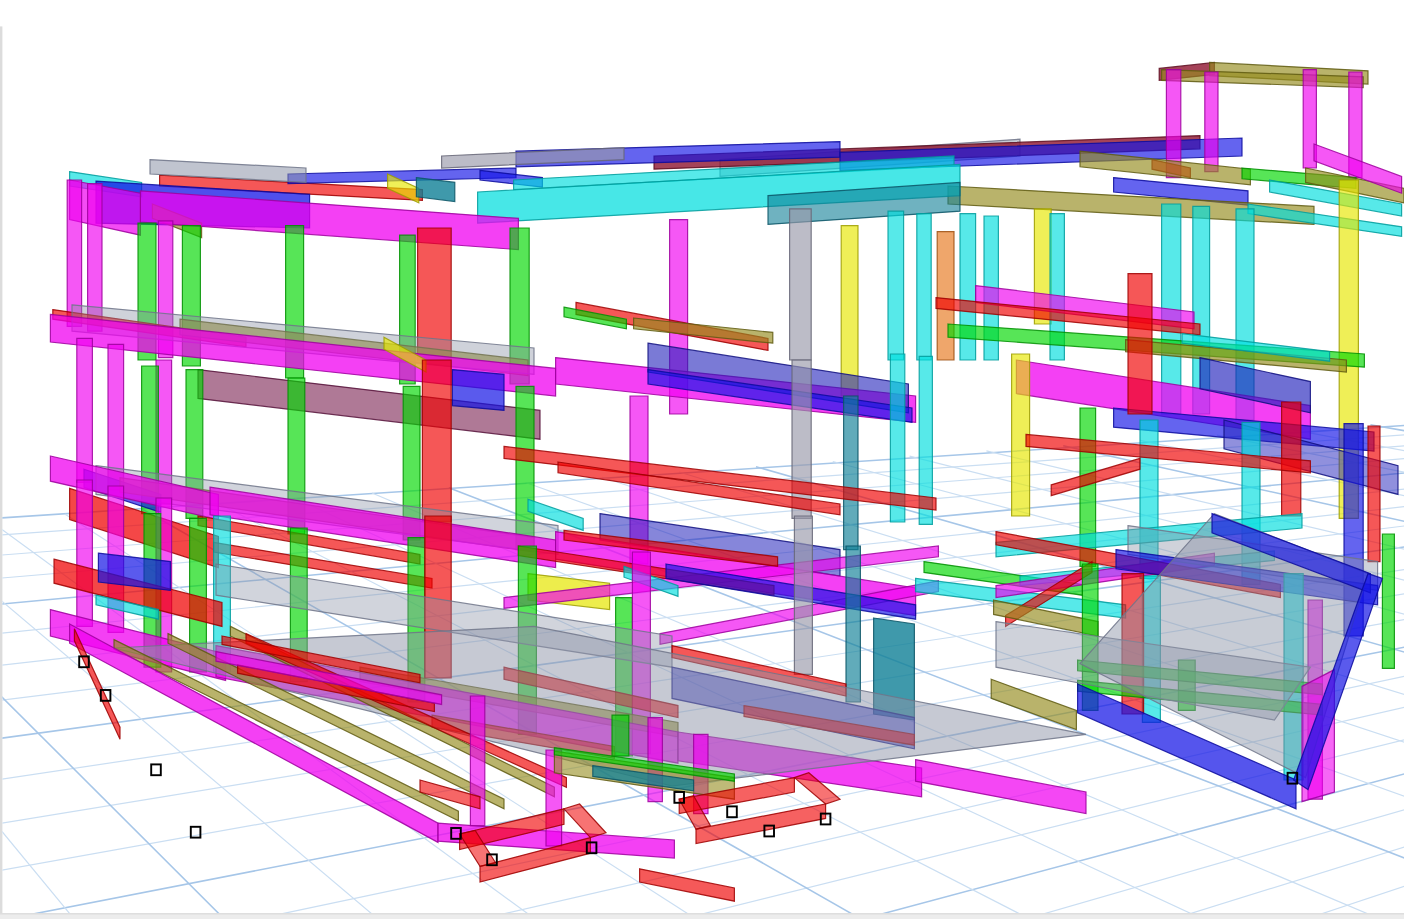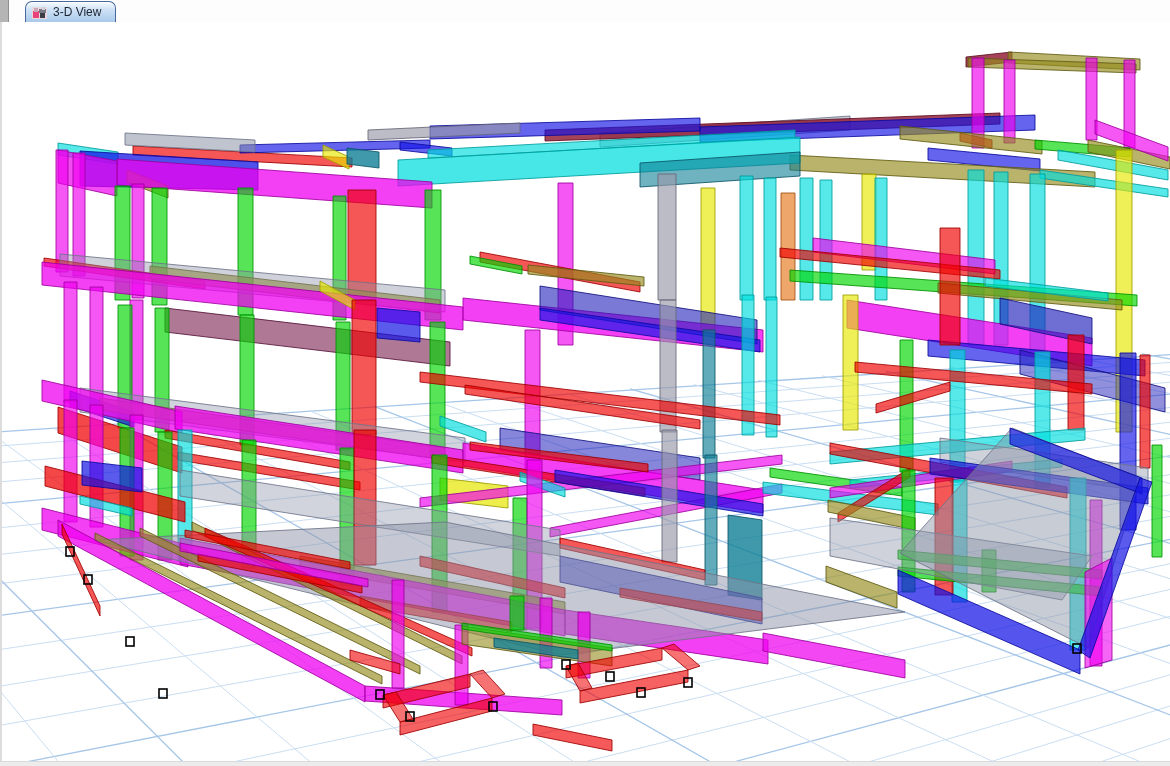--- a/index.html
+++ b/index.html
@@ -35,36 +35,20 @@
   .bottom-strip{
     position:absolute;left:0;bottom:0;width:1170px;height:4px;
     background:#ececec;border-top:1px solid #dadada;
   }
   svg{display:block;}
 </style>
 </head>
 <body>
 
 <div class="window">
-  <div class="tabbar">
-    <div class="left-gutter"></div>
-    <div class="tab">
-      <span class="tab-icon">
-        <svg width="16" height="15" viewBox="0 0 16 15">
-          <rect x="0" y="2" width="15" height="12" fill="#e9d7dd"></rect>
-          <rect x="1" y="6" width="6" height="7" fill="#e8447a"></rect>
-          <rect x="2" y="3" width="4" height="4" fill="#c8a8b8"></rect>
-          <rect x="7" y="4" width="7" height="4" fill="#7a7a86"></rect>
-          <rect x="8" y="8" width="5" height="5" fill="#3c3c46"></rect>
-          <rect x="10" y="2" width="3" height="3" fill="#d0d0d8"></rect>
-        </svg>
-      </span>
-      <span class="tab-label">3-D View</span>
-    </div>
-  </div>
 
   <div class="viewport">
     <svg id="scene" width="1168" height="744" viewBox="2 22 1168 744">
       <g id="grid-group">
           <line x1="-5" y1="432" x2="1180" y2="353.9384615384615" stroke="#a6c6e8" stroke-width="1.3"></line>
           <line x1="-5" y1="446.25" x2="1180" y2="361.7211538461538" stroke="#cadef2" stroke-width="1"></line>
           <line x1="-5" y1="463" x2="1180" y2="370.86923076923074" stroke="#cadef2" stroke-width="1"></line>
           <line x1="-5" y1="482.25" x2="1180" y2="381.3826923076923" stroke="#cadef2" stroke-width="1"></line>
           <line x1="-5" y1="504" x2="1180" y2="393.26153846153846" stroke="#a6c6e8" stroke-width="1.3"></line>
           <line x1="-5" y1="528.25" x2="1180" y2="406.50576923076926" stroke="#cadef2" stroke-width="1"></line>

